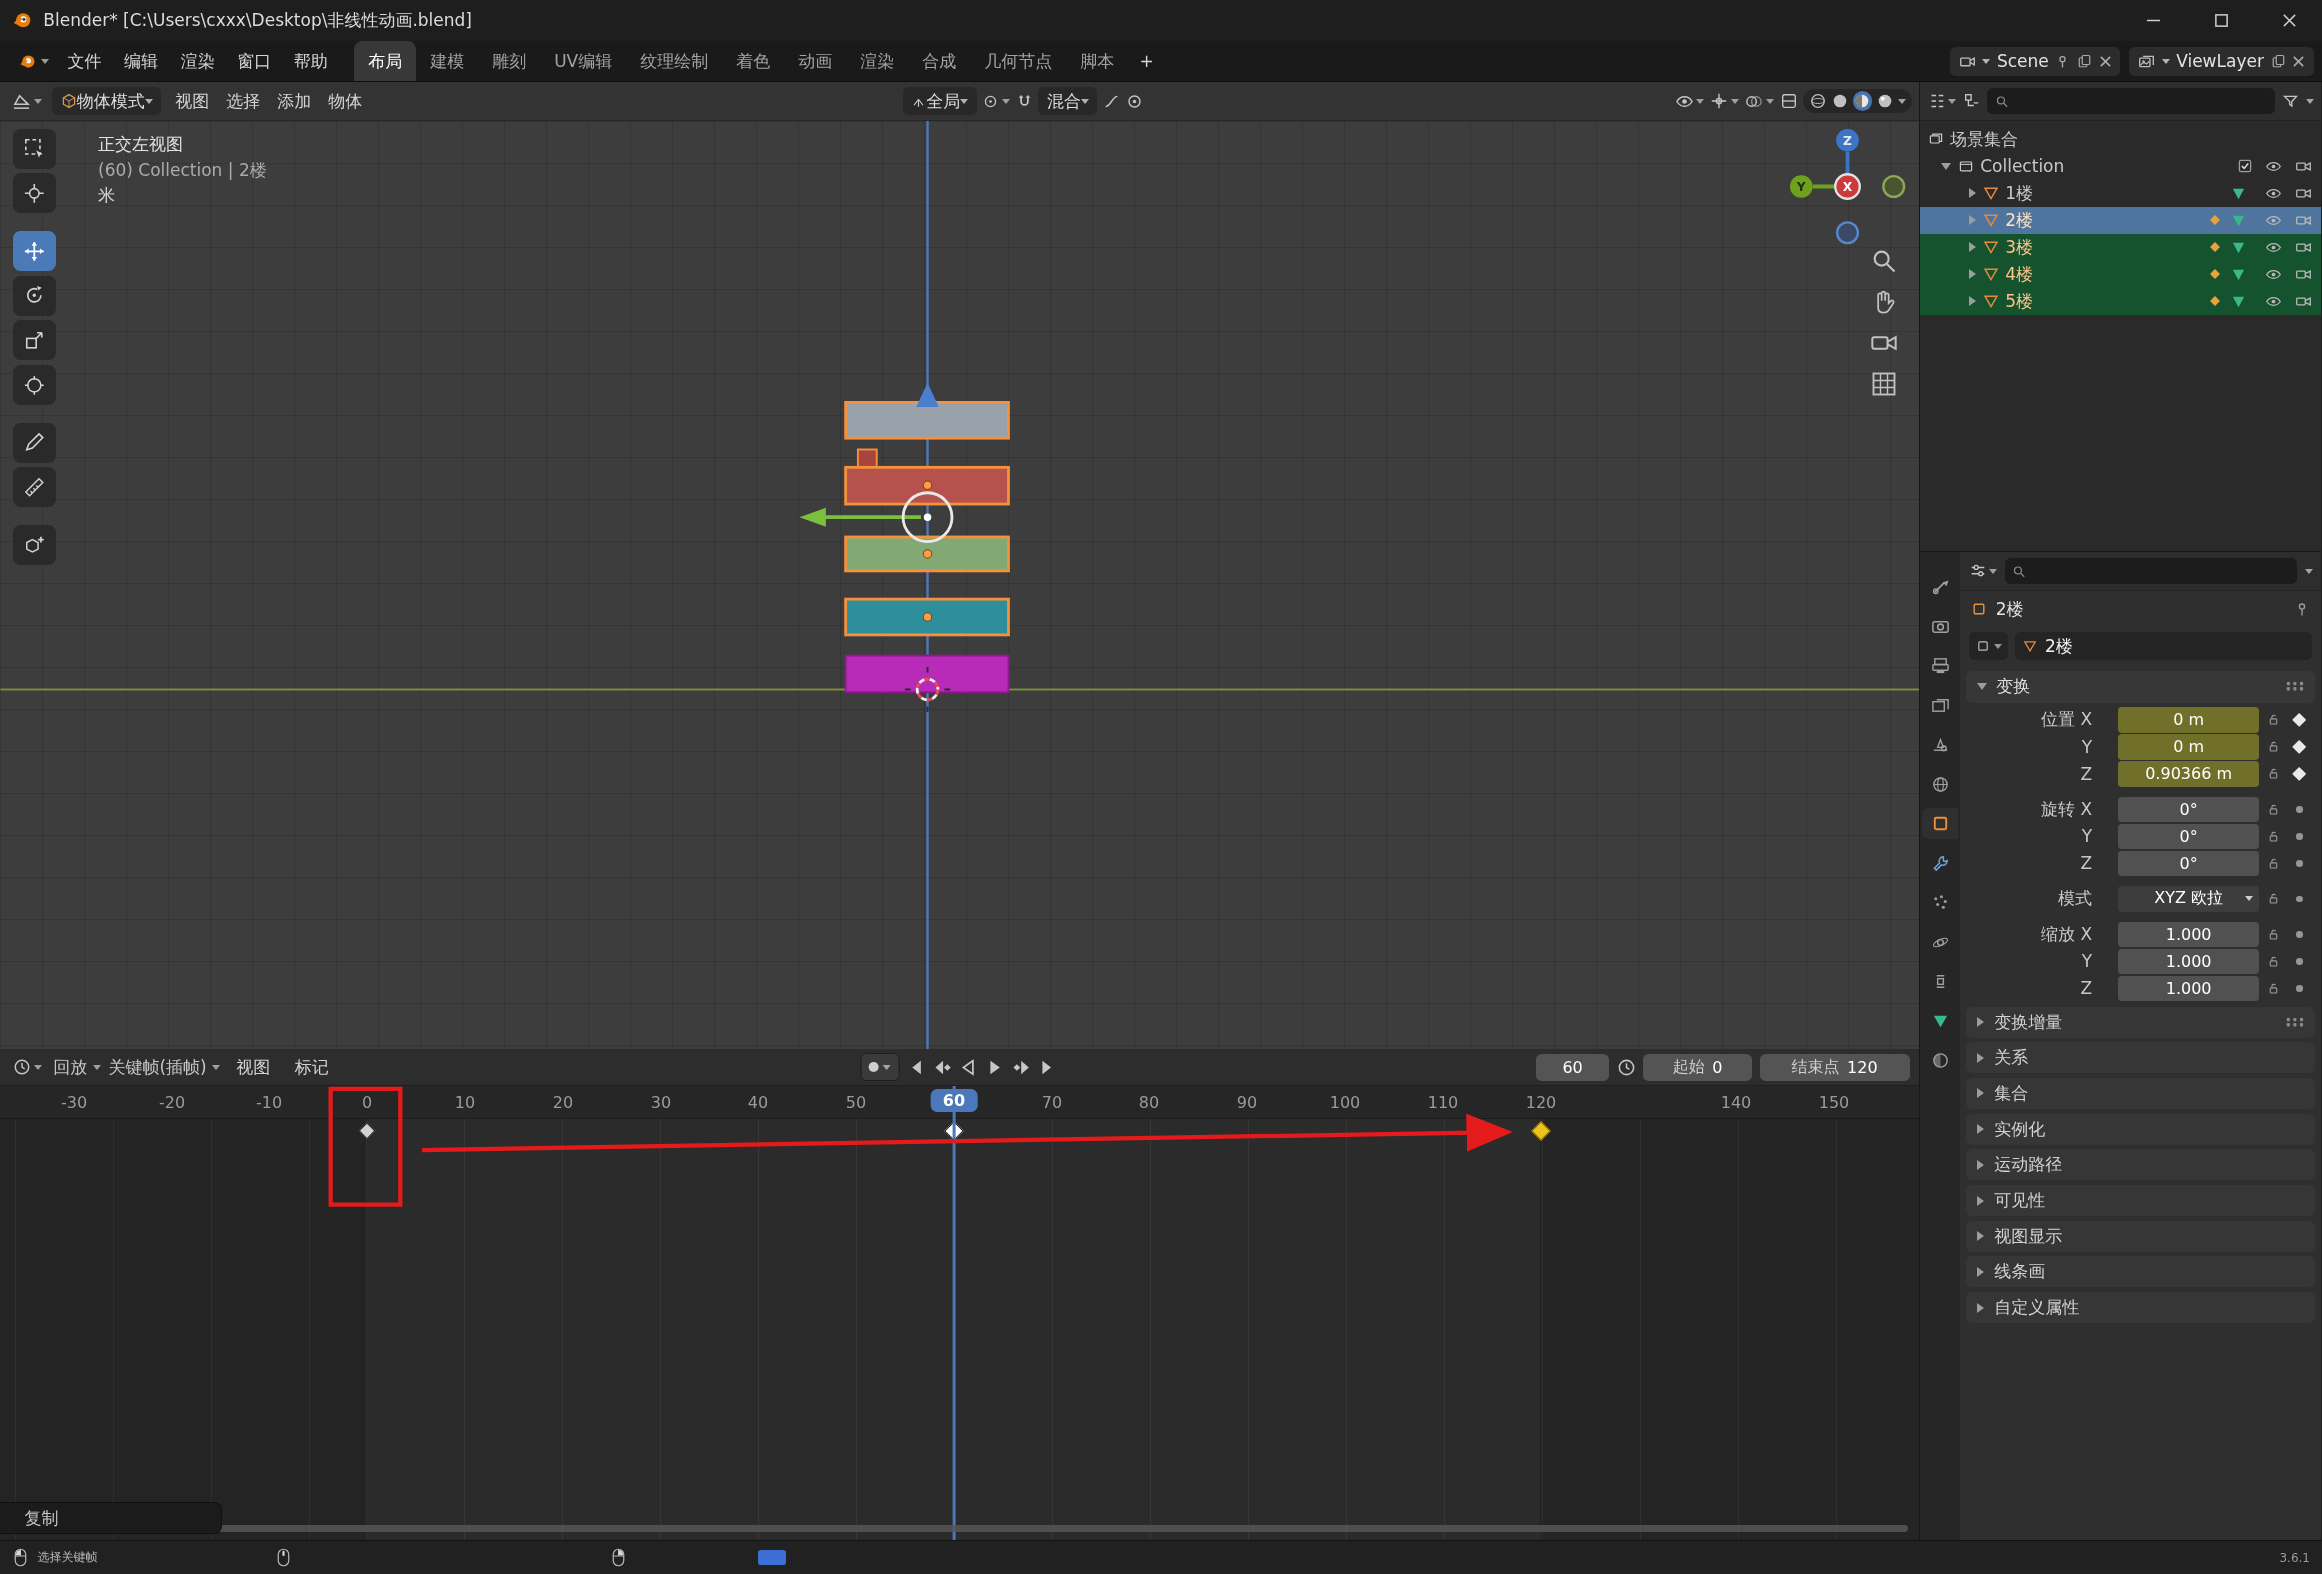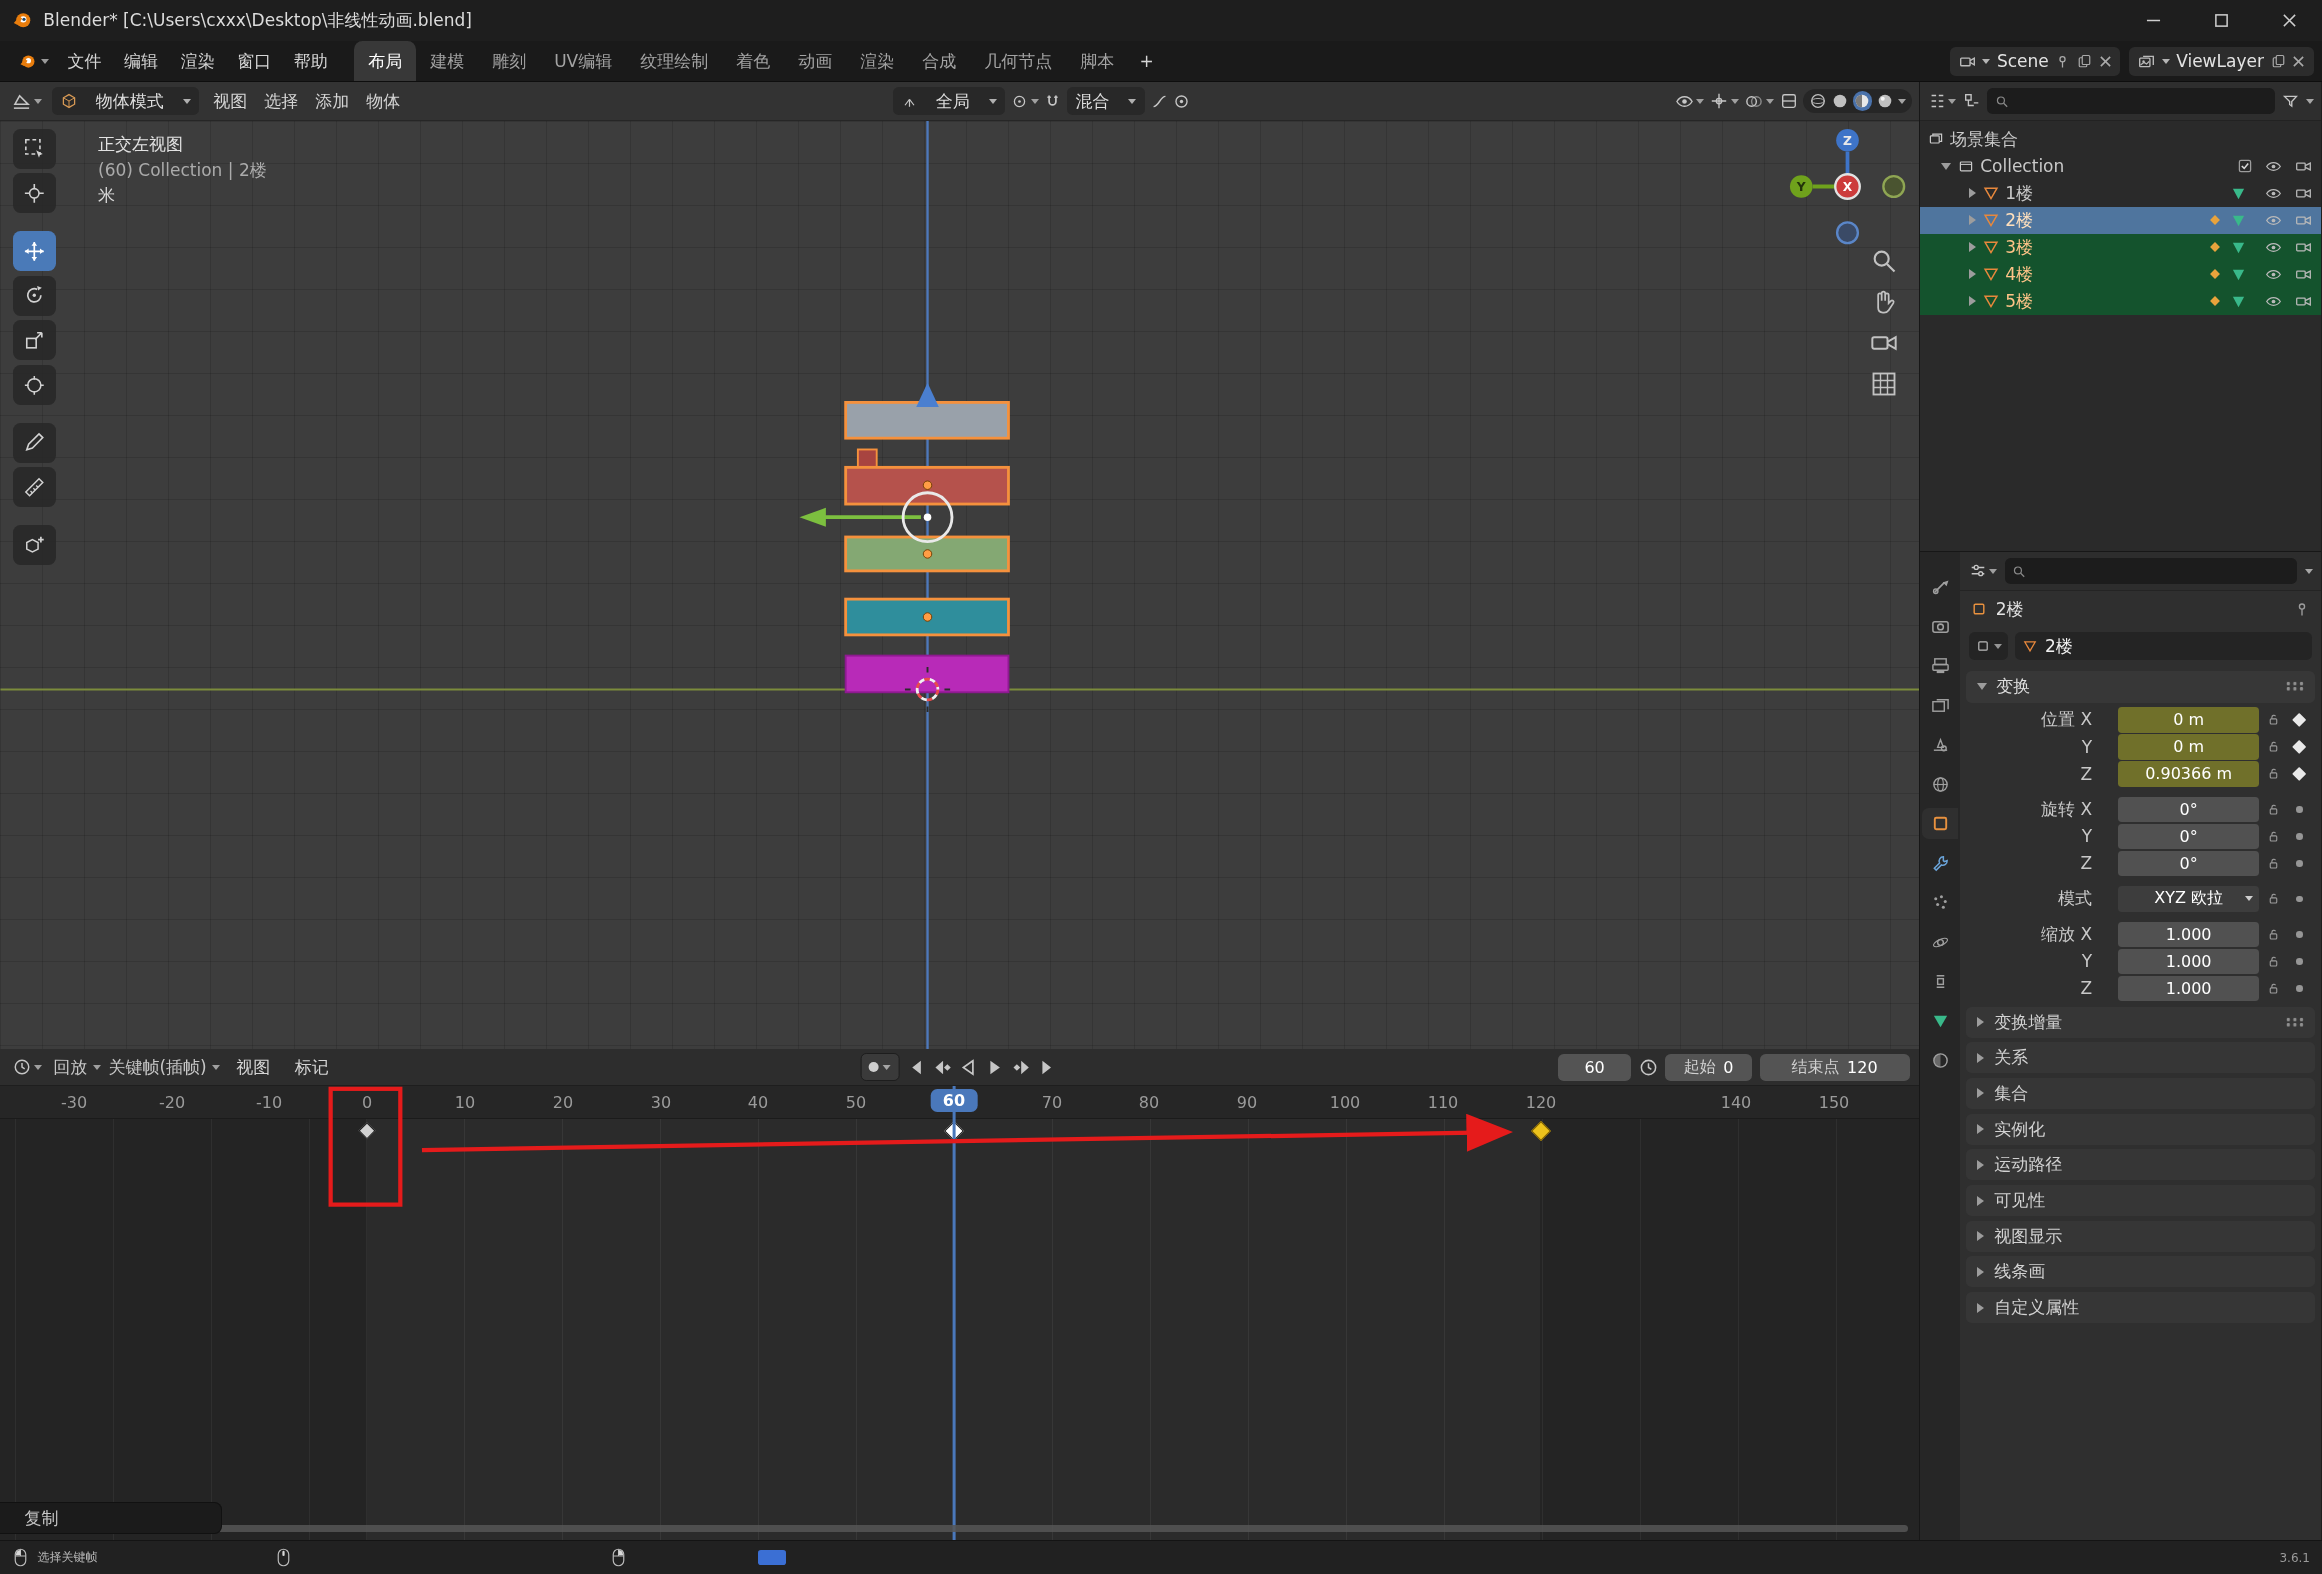--- a/index.html
+++ b/index.html
@@ -20,21 +20,21 @@
   .menu-item{padding:6.6px 11.3px;border-radius:5.6px;color:#d5d5d5;cursor:default}
   .ws-tabs{display:flex;margin-left:15px;height:100%;align-items:stretch}
   .ws-tab{padding:0 14px;display:flex;align-items:center;color:#a3a3a3;border-radius:8.5px 8.5px 0 0}
   .ws-tab.active{background:#383838;color:#fff}
   .sel-block{display:flex;align-items:center;gap:6.6px;background:#2c2c2c;border-radius:5.6px;height:29px;padding:0 8.5px;color:#e3e3e3;margin-left:9.4px}
   
   .content{display:flex;height:1458px}
   .left-col{width:1920px;display:flex;flex-direction:column;border-right:1.9px solid #171717}
   .vp-h1{height:39px;background:#333;display:flex;align-items:center;gap:5.6px;padding:0 7.5px;border-bottom:0.9px solid #262626}
   .vp-h2{height:36px;background:#2c2c2c;display:flex;align-items:center;gap:9.4px;padding:0 11.3px;border-bottom:0.9px solid #1f1f1f;color:#c9c9c9}
-  .hdr-dd{display:flex;align-items:center;gap:19px;background:#282828;border-radius:5.6px;height:28px;padding:0 8.5px;color:#dedede}
+  .hdr-dd{display:flex;align-items:center;gap:0;background:#282828;border-radius:5.6px;height:28px;padding:0 8.5px;color:#dedede}
   .hdr-menu{padding:4.7px 8.5px;color:#d5d5d5}
   .spacer{flex:1}
   .icon-btn{display:inline-flex;align-items:center;justify-content:center;color:#c6c6c6;gap:2.8px}
   .shade-pill{display:flex;align-items:center;gap:3.8px;background:#262626;border-radius:13px;padding:1.9px 5.6px}
   .shade-pill .active-shading{background:#4a72ab;border-radius:50%}
   
   .viewport{position:relative;flex:1;background:#3d3d3d;overflow:hidden;
     background-image:linear-gradient(rgba(0,0,0,.13) 1.4px,transparent 1.4px),linear-gradient(90deg,rgba(0,0,0,.13) 1.4px,transparent 1.4px);
     background-size:42px 42px}
   .vp-overlay{position:absolute;left:0;top:0}
@@ -521,21 +521,21 @@
           </span>
       </div>
 
       <div class="tl-field" style="margin-left:auto;width:73px">
           <span>60</span>
         </div>
       <svg width="19" height="19" viewBox="0 0 20 20">
           <circle cx="10" cy="10" r="7.5" fill="none" stroke="#c6c6c6" stroke-width="1.6"></circle>
           <path d="M10 5.5V10l3 2" fill="none" stroke="#c6c6c6" stroke-width="1.6"></path>
         </svg>
-      <div class="tl-field" style="width:87px">
+      <div class="tl-field" style="width:109px">
           <span class="flabel">起始</span>
           <span>0</span>
         </div>
       <div class="tl-field" style="width:150px">
           <span class="flabel">结束点</span>
           <span>120</span>
         </div>
     </div>
 
     <div class="tl-body">

